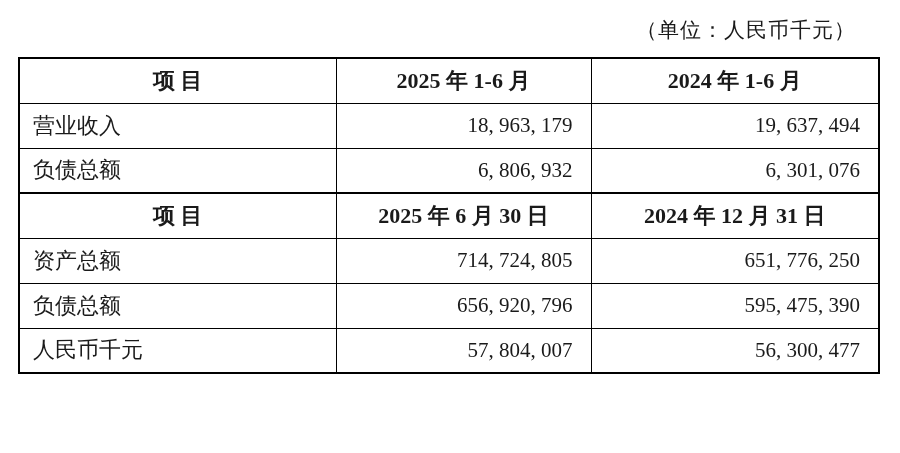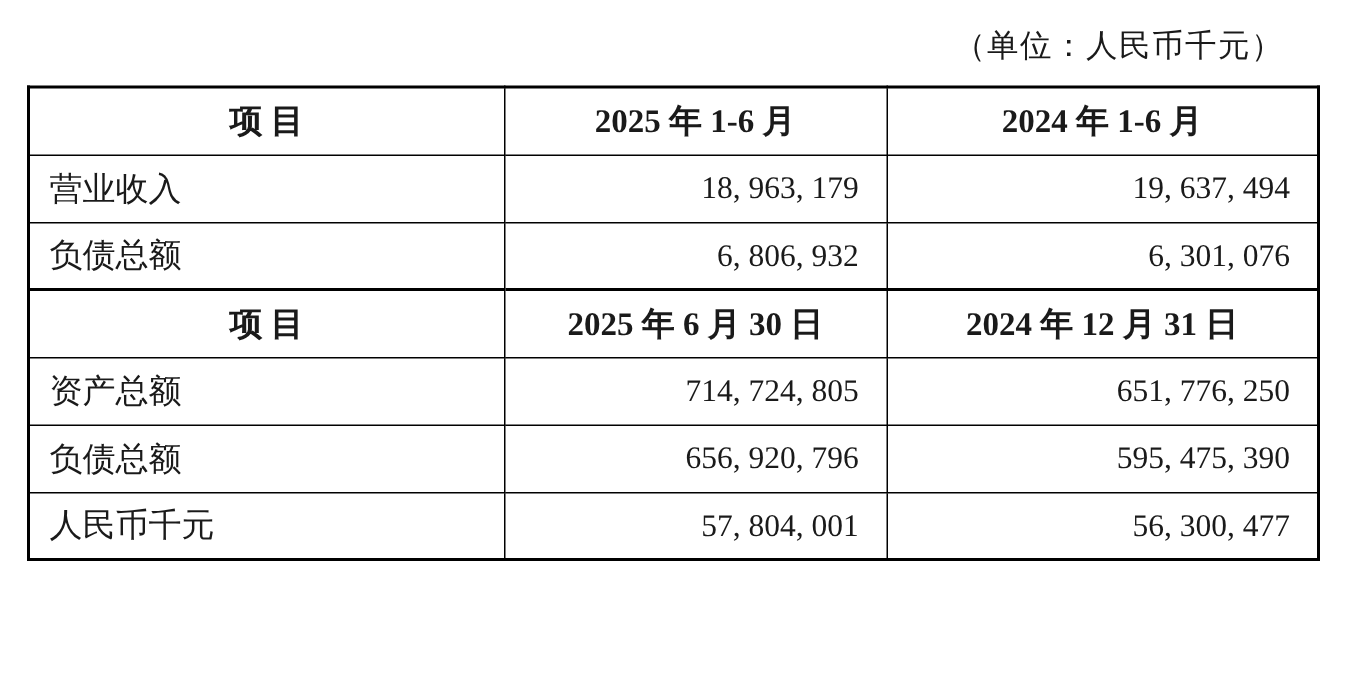--- a/index.html
+++ b/index.html
@@ -98,19 +98,19 @@
         <td class="num-cell">714, 724, 805</td>
         <td class="num-cell">651, 776, 250</td>
       </tr>
       <tr>
         <td class="label-cell">负债总额</td>
         <td class="num-cell">656, 920, 796</td>
         <td class="num-cell">595, 475, 390</td>
       </tr>
       <tr>
         <td class="label-cell">人民币千元</td>
-        <td class="num-cell">57, 804, 001</td>
+        <td class="num-cell">57, 804, 007</td>
         <td class="num-cell">56, 300, 477</td>
       </tr>
     </tbody>
   </table>
 
 </div>
 
 </body></html>

